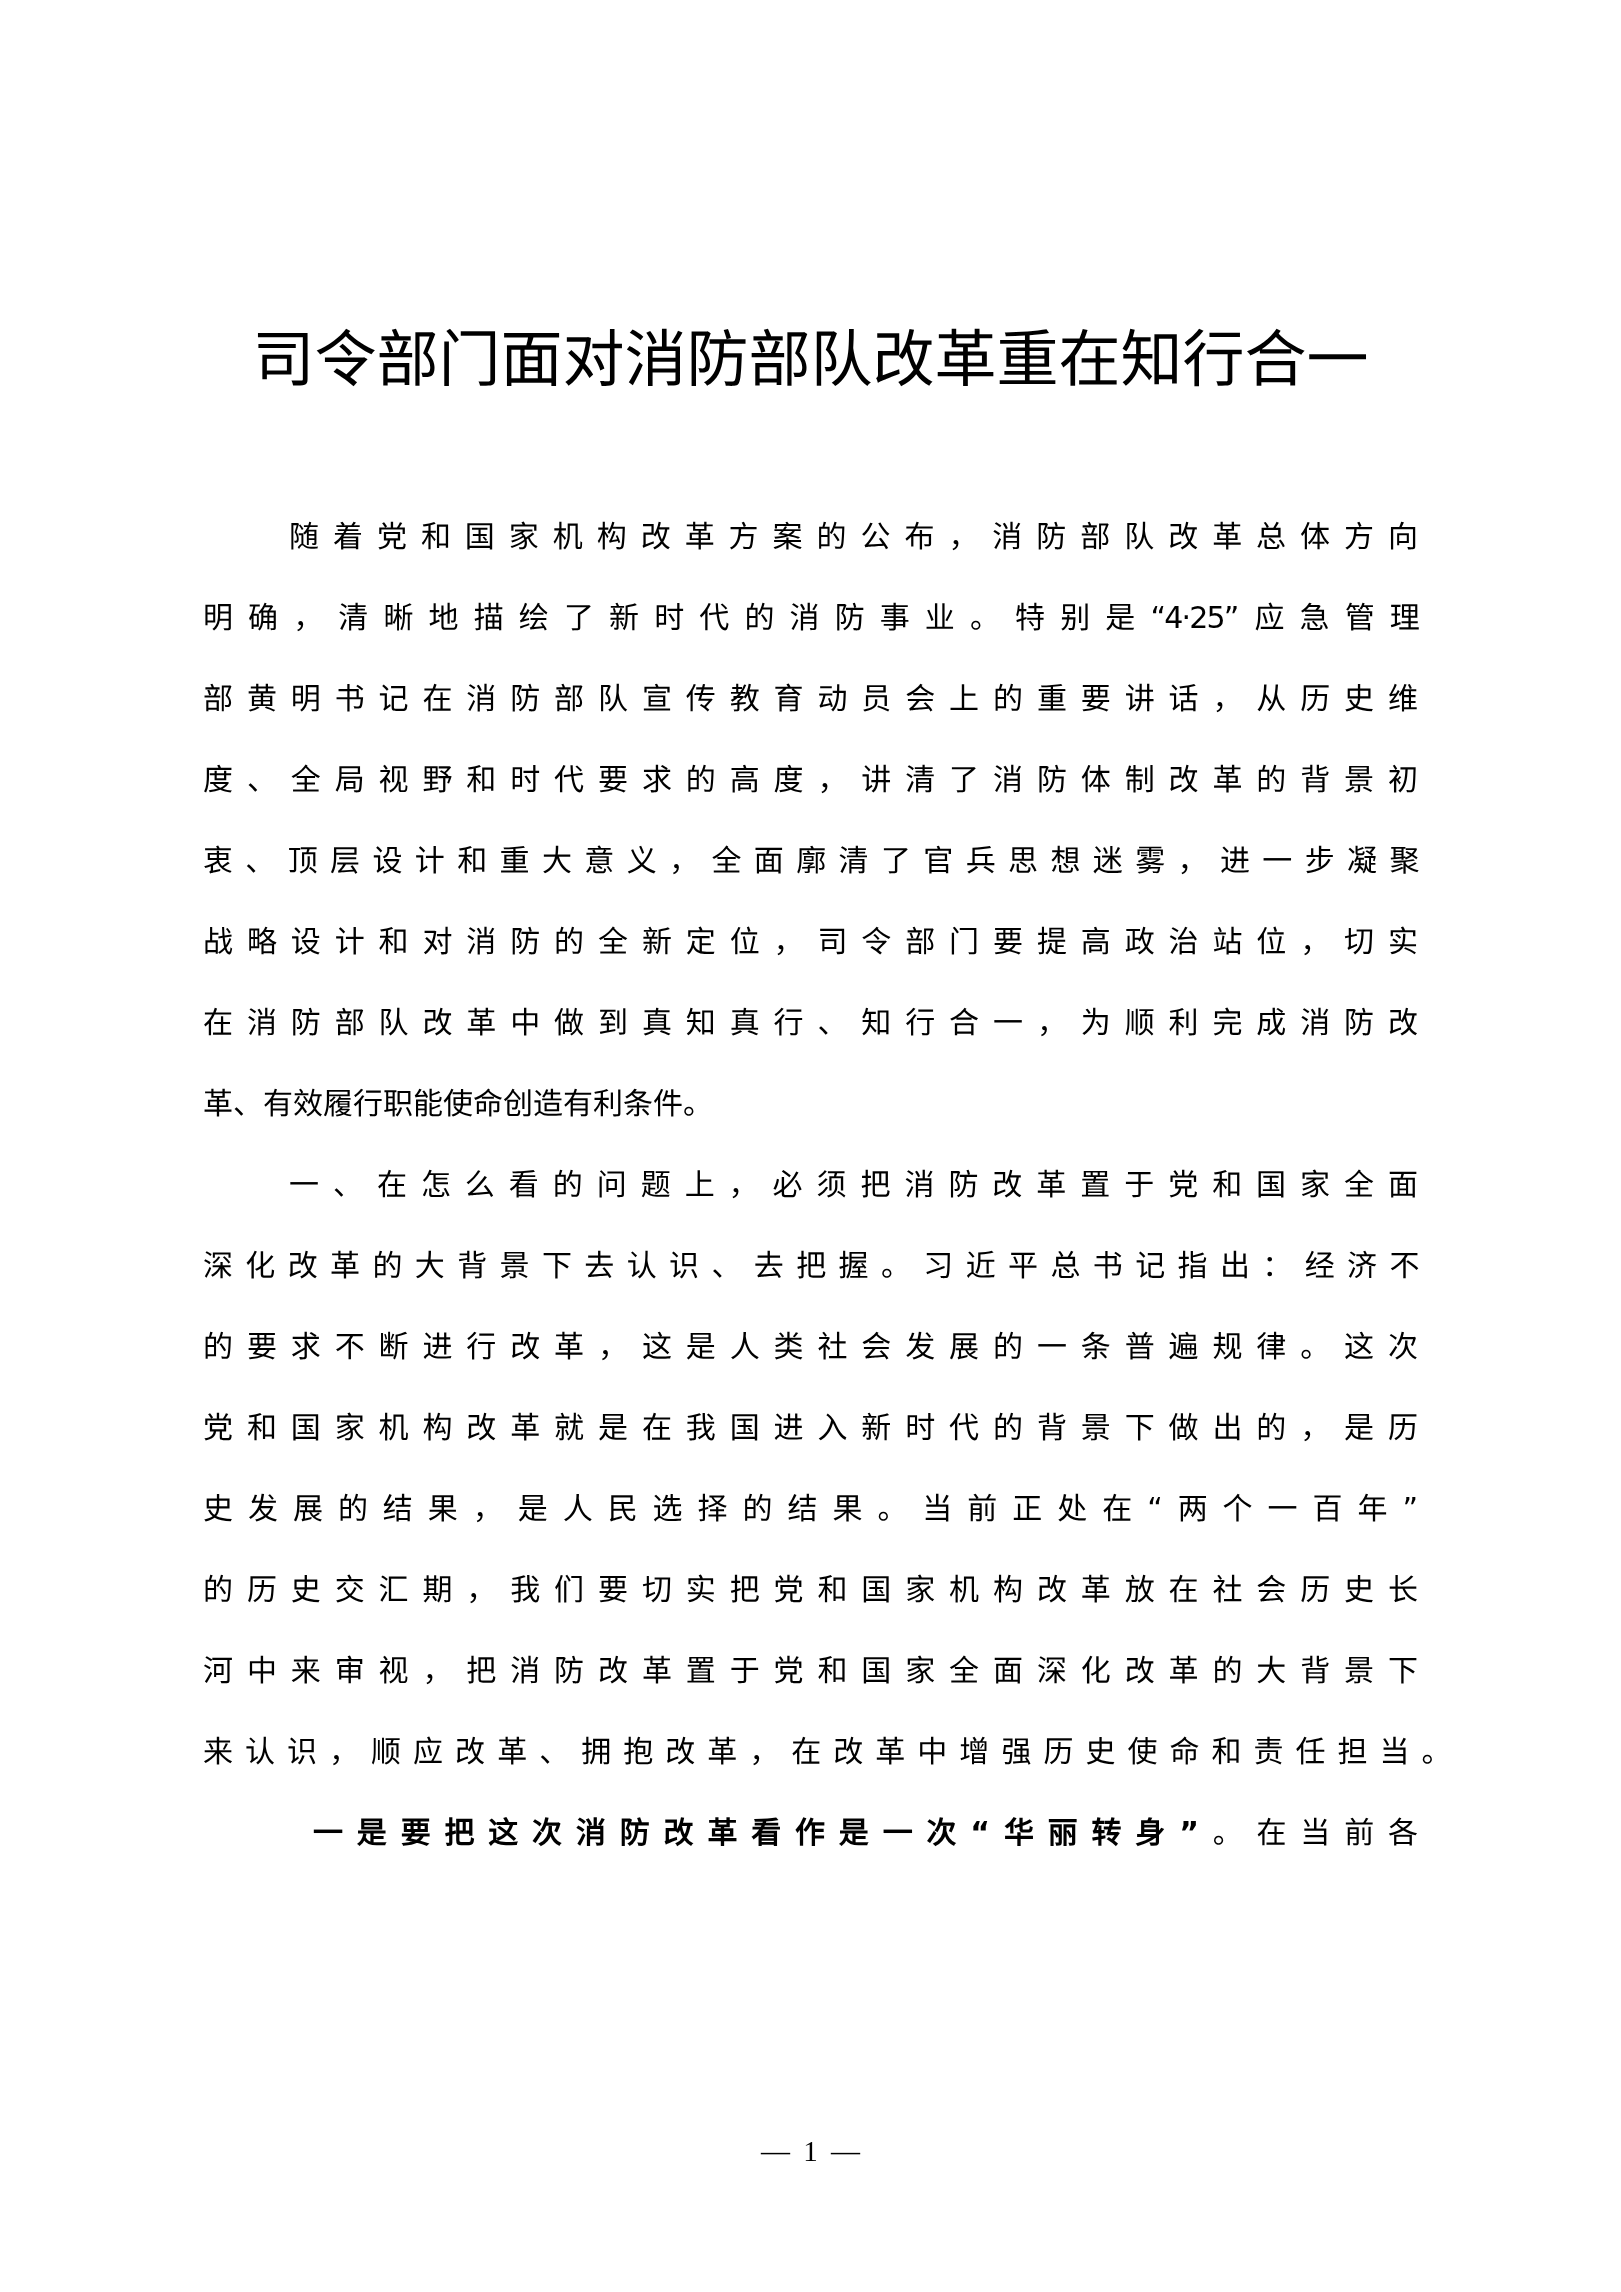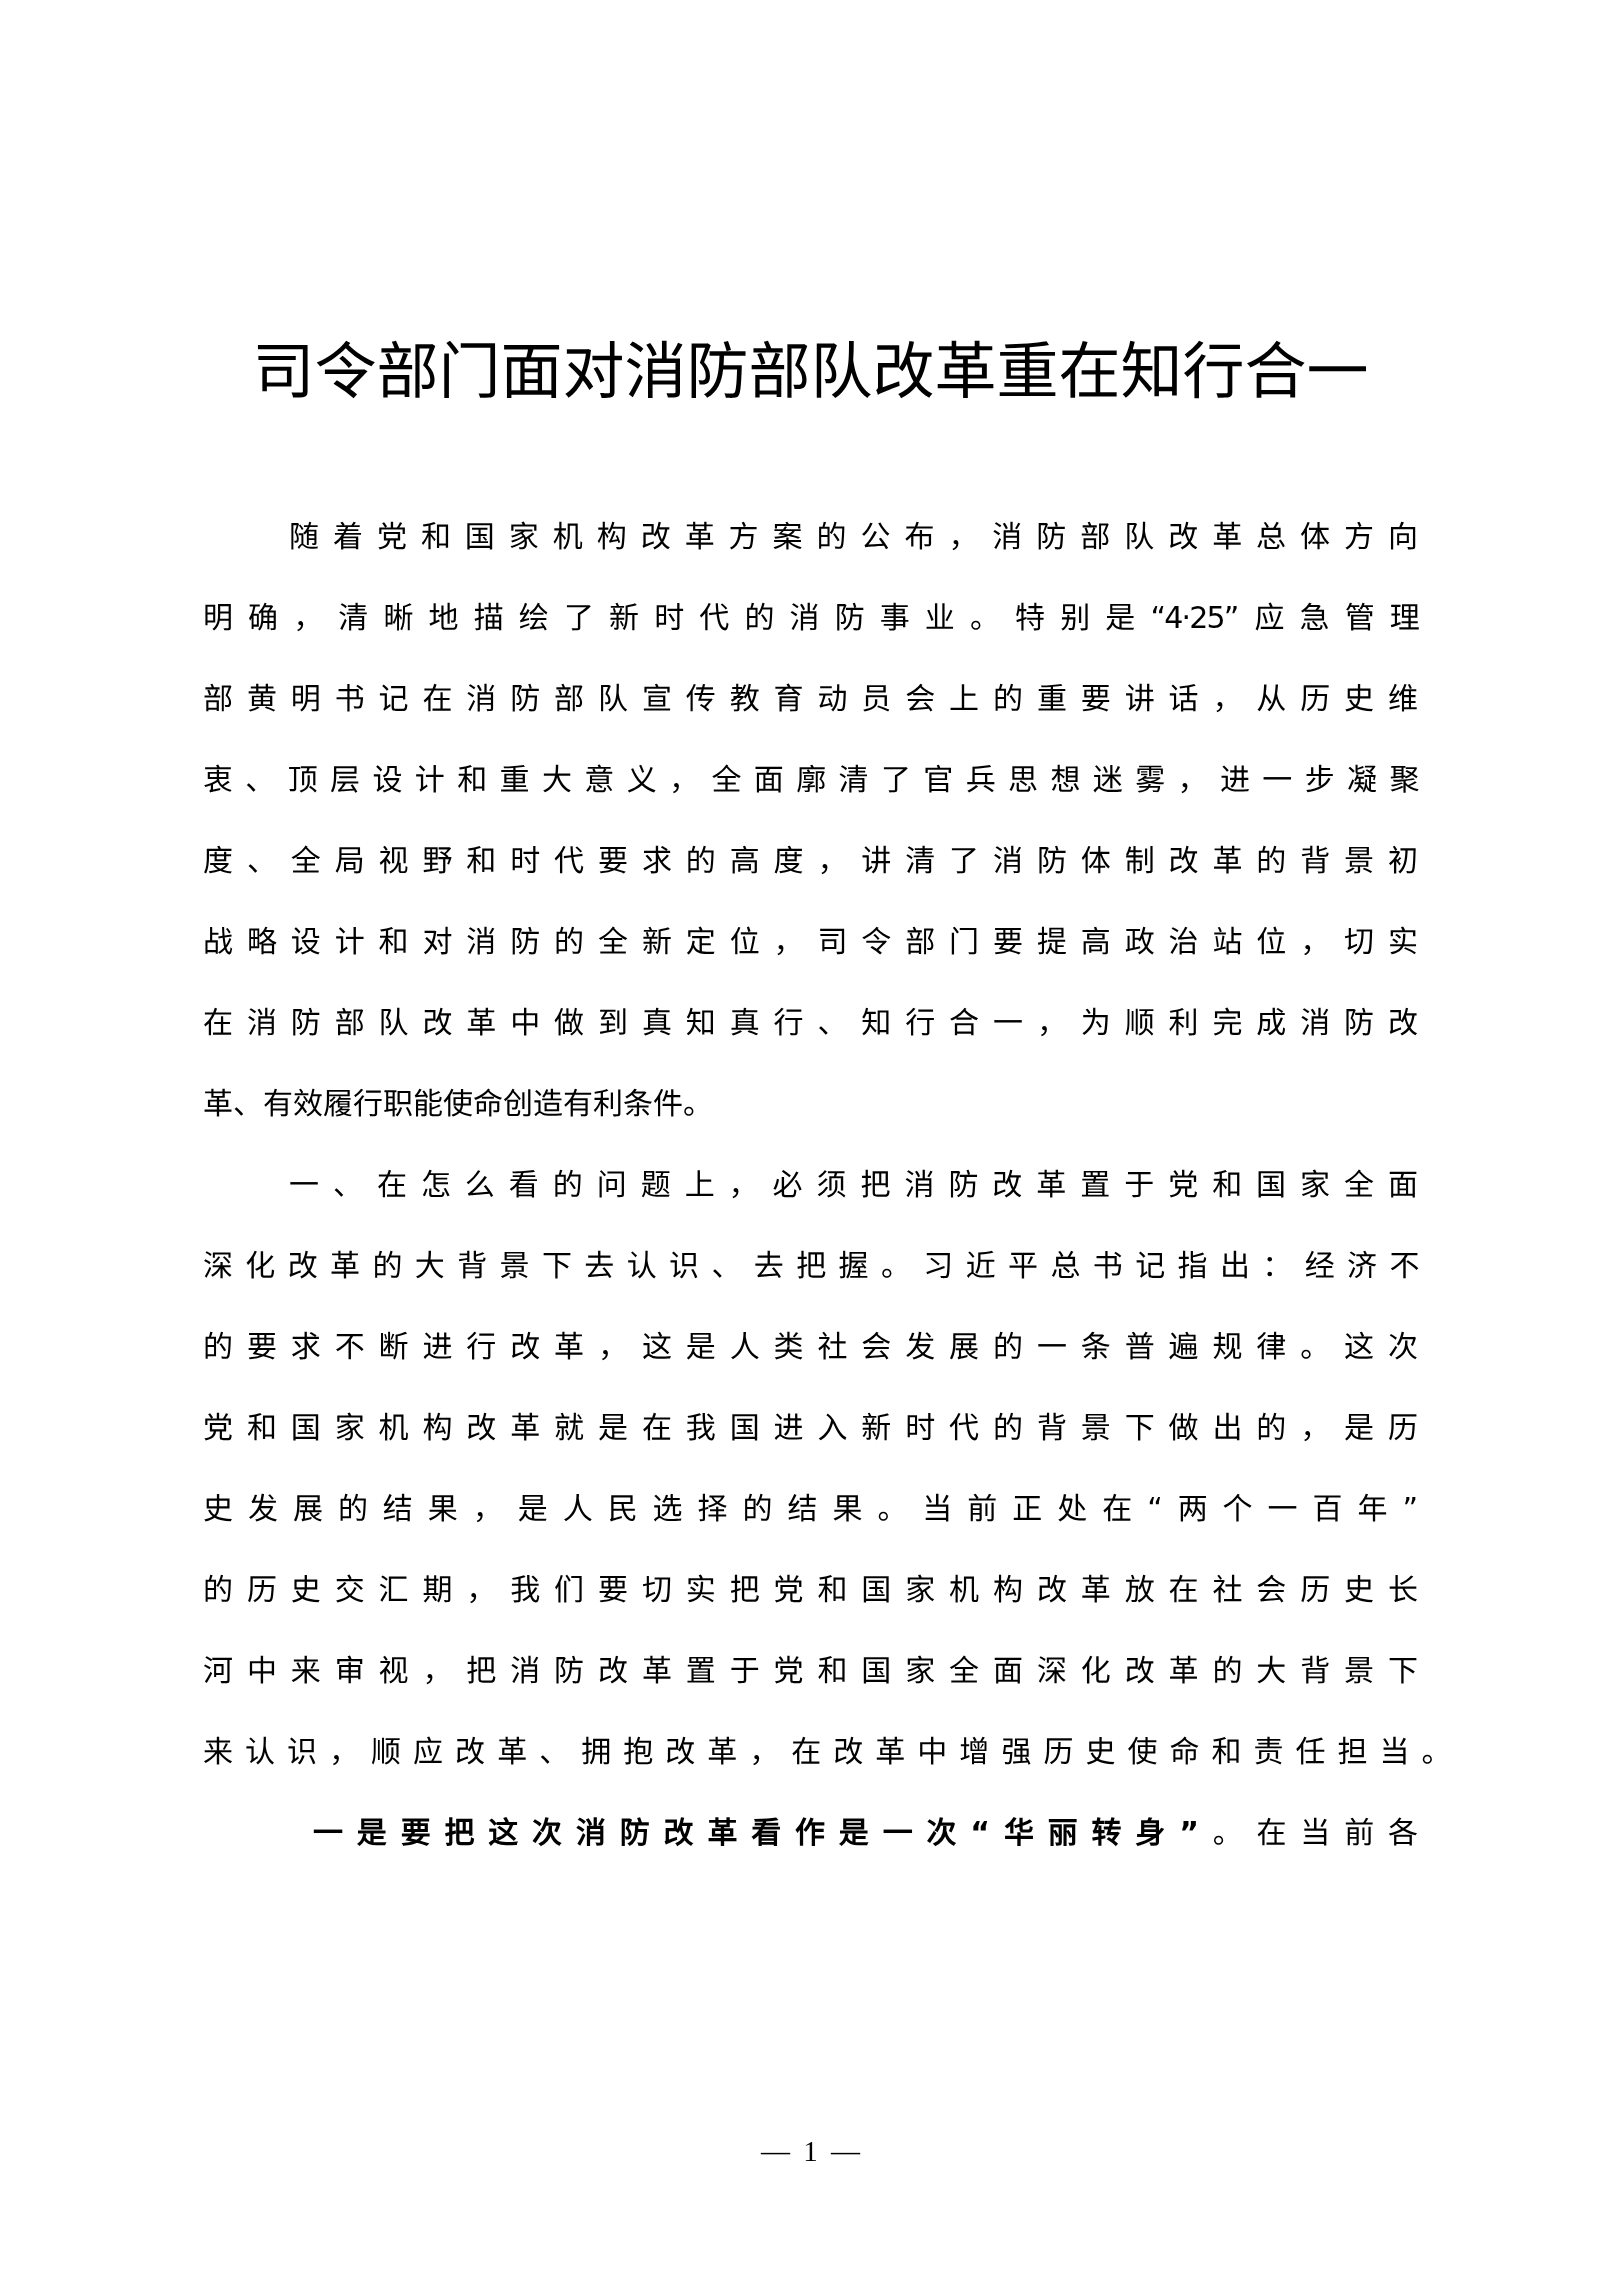--- a/index.html
+++ b/index.html
@@ -12,21 +12,21 @@
       width: 1621px;
       height: 2293px;
       background: #ffffff;
       color: #000000;
       font-family: "DejaVu Sans", sans-serif;
       overflow: hidden;
     }
     .title {
       position: absolute;
       left: 0;
-      top: 291px;
+      top: 279px;
       width: 1621px;
       height: 78px;
       line-height: 78px;
       font-size: 62px;
       font-weight: normal;
       text-align: center;
       white-space: nowrap;
     }
     .body {
       position: absolute;
@@ -73,22 +73,22 @@
 <div class="page">
 
   <h1 class="title">司令部门面对消防部队改革重在知行合一</h1>
 
   <div class="body">
 
     <div>
       <div class="line indent">随着党和国家机构改革方案的公布，消防部队改革总体方向</div>
       <div class="line fit-latin">明确，清晰地描绘了新时代的消防事业。特别是“4·25”应急管理</div>
       <div class="line">部黄明书记在消防部队宣传教育动员会上的重要讲话，从历史维</div>
+      <div class="line">度、全局视野和时代要求的高度，讲清了消防体制改革的背景初</div>
       <div class="line fit29">衷、顶层设计和重大意义，全面廓清了官兵思想迷雾，进一步凝聚</div>
-      <div class="line">度、全局视野和时代要求的高度，讲清了消防体制改革的背景初</div>
       <div class="line">战略设计和对消防的全新定位，司令部门要提高政治站位，切实</div>
       <div class="line">在消防部队改革中做到真知真行、知行合一，为顺利完成消防改</div>
       <div class="line para-end">革、有效履行职能使命创造有利条件。</div>
     </div>
 
     <div>
       <div class="line indent">一、在怎么看的问题上，必须把消防改革置于党和国家全面</div>
       <div class="line fit29">深化改革的大背景下去认识、去把握。习近平总书记指出：经济不</div>
       <div class="line">的要求不断进行改革，这是人类社会发展的一条普遍规律。这次</div>
       <div class="line">党和国家机构改革就是在我国进入新时代的背景下做出的，是历</div>

